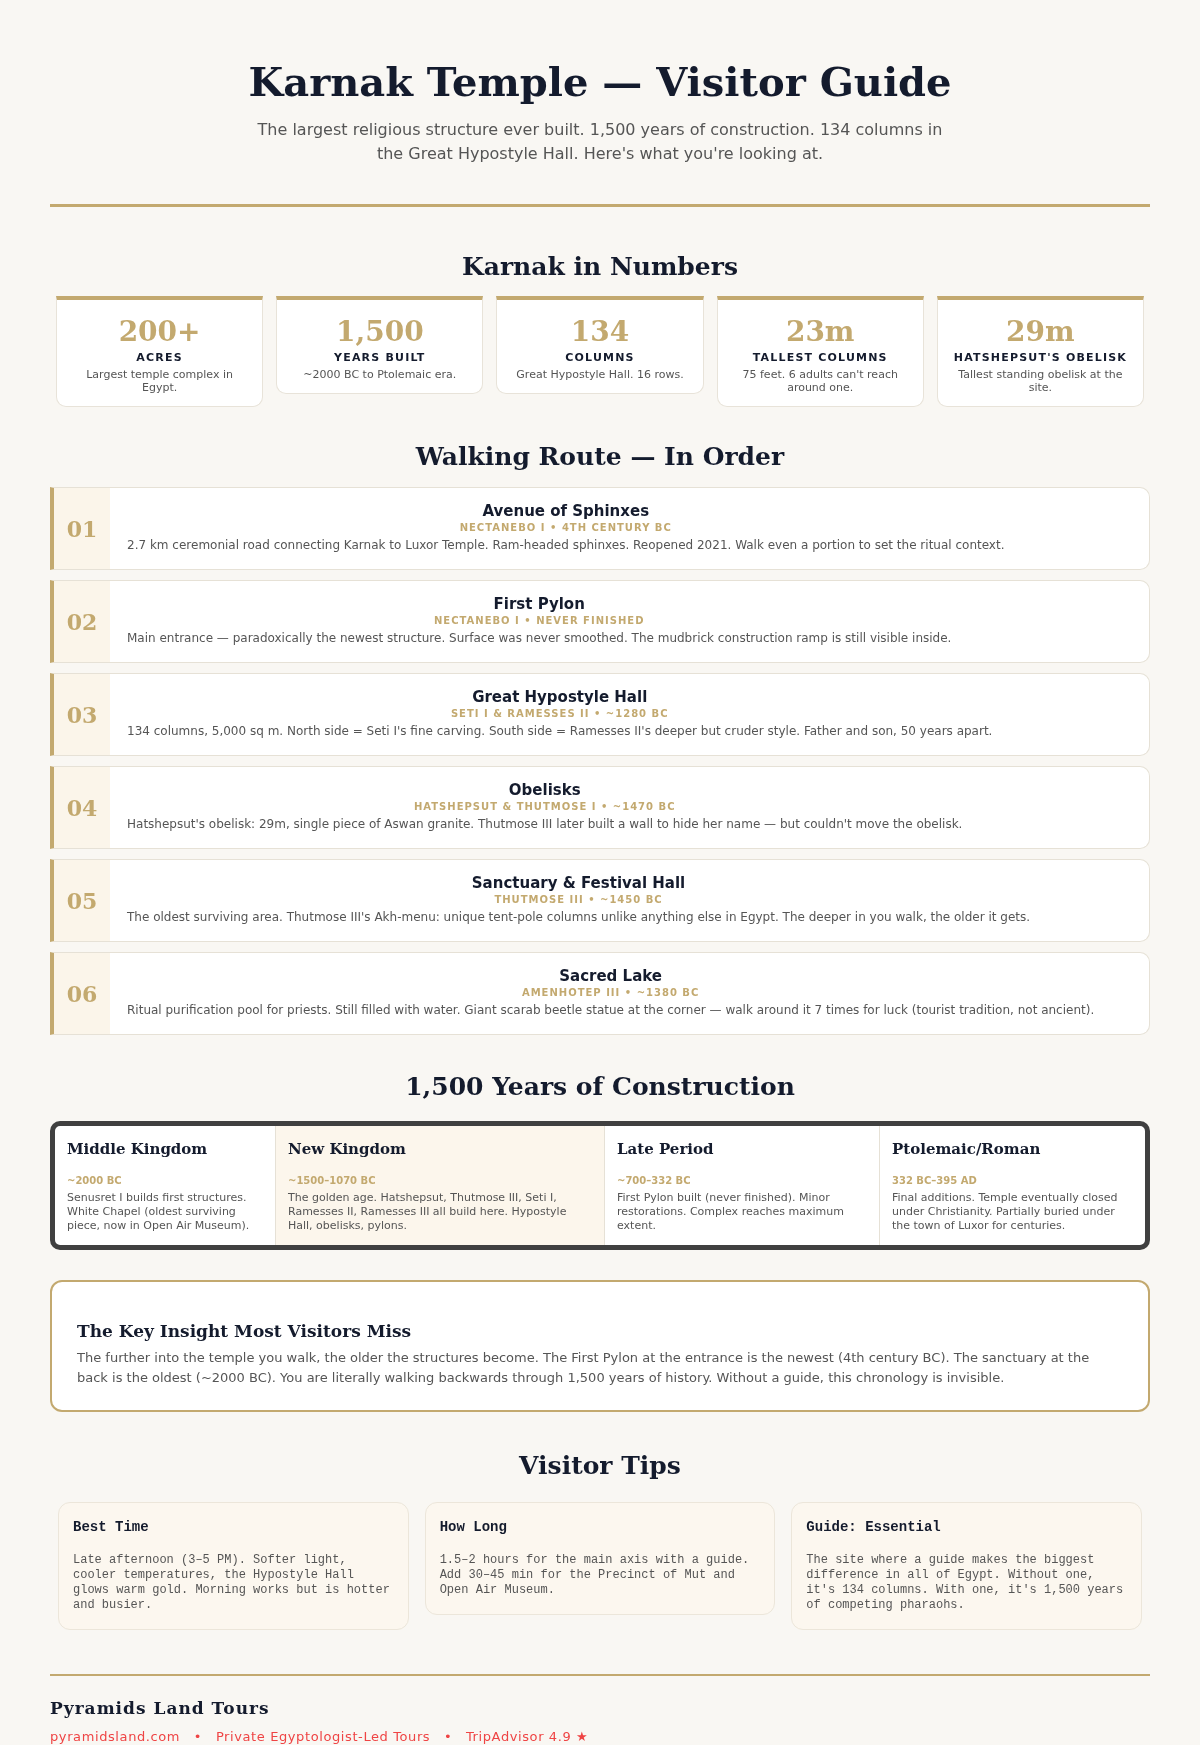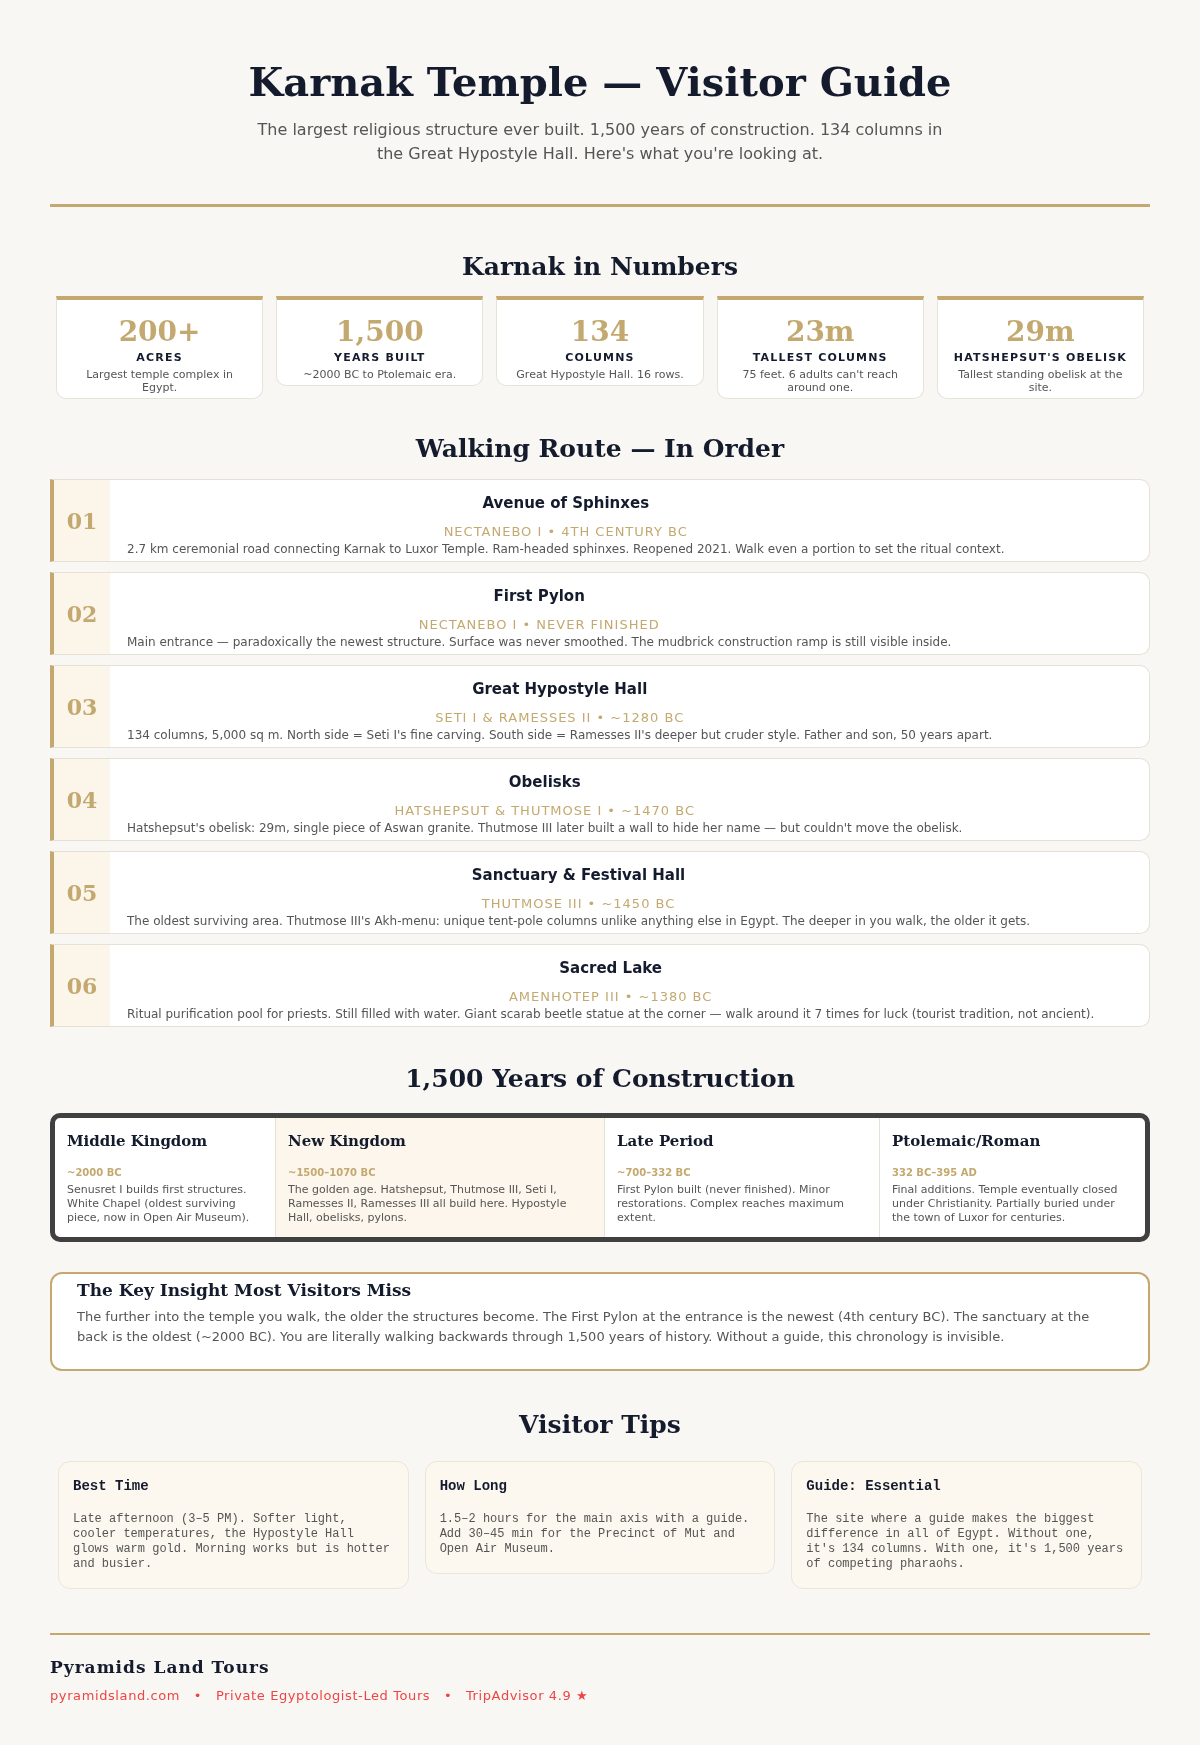--- a/index.html
+++ b/index.html
@@ -17,59 +17,59 @@
   .hero p { width: 700px; margin: 12px auto 0; font-size: 16px; line-height: 24px; color: #555; }
   .hero-rule { height: 3px; background: #c3a96f; margin-top: 38px; }
 
   .section-title { font-family: "DejaVu Serif", serif; font-weight: bold; font-size: 25px; color: #141b2d; text-align: center; line-height: 32px; }
 
   
   .numbers { margin-top: 44px; }
   .stats { display: flex; gap: 13px; margin-top: 13px; padding: 0 6px; align-items: flex-start; }
   .stat {
     flex: 1; background: #fff; border: 1px solid #e8e3d9; border-top: 4px solid #c3a96f;
-    border-radius: 0 0 10px 10px; text-align: center; padding: 16px 8px 4px;
+    border-radius: 0 0 10px 10px; text-align: center; padding: 16px 8px 12px;
   }
   .stat-value { font-family: "DejaVu Serif", serif; font-weight: bold; font-size: 28px; color: #c3a96f; line-height: 32px; }
   .stat-label { font-size: 11px; font-weight: bold; letter-spacing: 1.2px; color: #141b2d; margin-top: 2px; line-height: 15px; }
   .stat-desc { font-size: 11px; color: #555; line-height: 13px; margin-top: 3px; padding: 0 6px; }
 
   
   .route-title { margin-top: 34px; }
   .route { margin-top: 14px; display: flex; flex-direction: column; gap: 10px; }
   .stop {
     display: flex; background: #fff; border: 1px solid #e6e1d6; border-left: 4px solid #c3a96f;
     border-radius: 0 10px 10px 0; height: 83px; overflow: hidden; text-align: center;
   }
   .stop-num {
     width: 56px; background: #fbf5ea; display: flex; align-items: center; justify-content: center;
     font-family: "DejaVu Serif", serif; font-weight: bold; font-size: 22px; color: #c3a96f;
   }
   .stop-body { padding: 13px 16px 0 17px; }
   .stop-name { font-weight: bold; font-size: 15px; color: #141b2d; line-height: 20px; }
-  .stop-meta { font-size: 13px; font-weight: normal; color: #c3a96f; letter-spacing: 1px; line-height: 14px; margin-top: 12px; }
+  .stop-meta { font-size: 10px; font-weight: bold; color: #c3a96f; letter-spacing: 1px; line-height: 14px; margin-top: 0; }
   .stop-desc { font-size: 12px; color: #555; line-height: 18px; margin-top: 1px; }
 
   
   .timeline-title { margin-top: 36px; }
   .timeline {
     margin-top: 18px; display: grid; grid-template-columns: 220px 329px 275px 1fr;
     background: #fff; border: 5px solid #404040; border-radius: 10px; overflow: hidden;
   }
   .era { padding: 13px 12px 12px; border-left: 1px solid #e6e1d6; }
   .era:first-child { border-left: none; }
   .era.highlight { background: #fcf6ec; }
   .era-name { font-family: "DejaVu Serif", serif; font-weight: bold; font-size: 15px; color: #141b2d; line-height: 20px; }
   .era-date { font-size: 10px; font-weight: bold; color: #c3a96f; line-height: 14px; margin-top: 15px; }
   .era-desc { font-size: 11px; color: #555; line-height: 14px; margin-top: 3px; }
 
   
   .insight {
     margin-top: 30px; background: #fff; border: 2px solid #c3a96f; border-radius: 12px;
-    padding: 4px 25px 22px;
+    padding: 37px 25px 22px;
   }
   .insight h3 { font-family: "DejaVu Serif", serif; font-weight: bold; font-size: 17px; color: #141b2d; line-height: 24px; }
   .insight p { font-size: 13px; color: #555; line-height: 20px; margin-top: 5px; }
 
   
   .tips-title { margin-top: 38px; }
   .tips { display: flex; gap: 16px; margin-top: 20px; padding: 0 8px; align-items: flex-start; }
   .tip { flex: 1; background: #fcf7ef; border: 1px solid #ece6da; border-radius: 12px; padding: 14px 14px 16px; font-family: Liberation Mono, monospace; }
   .tip-title { font-weight: bold; font-size: 14px; color: #141b2d; line-height: 20px; }
   .tip-desc { font-size: 12px; color: #555; line-height: 15px; margin-top: 16px; }

